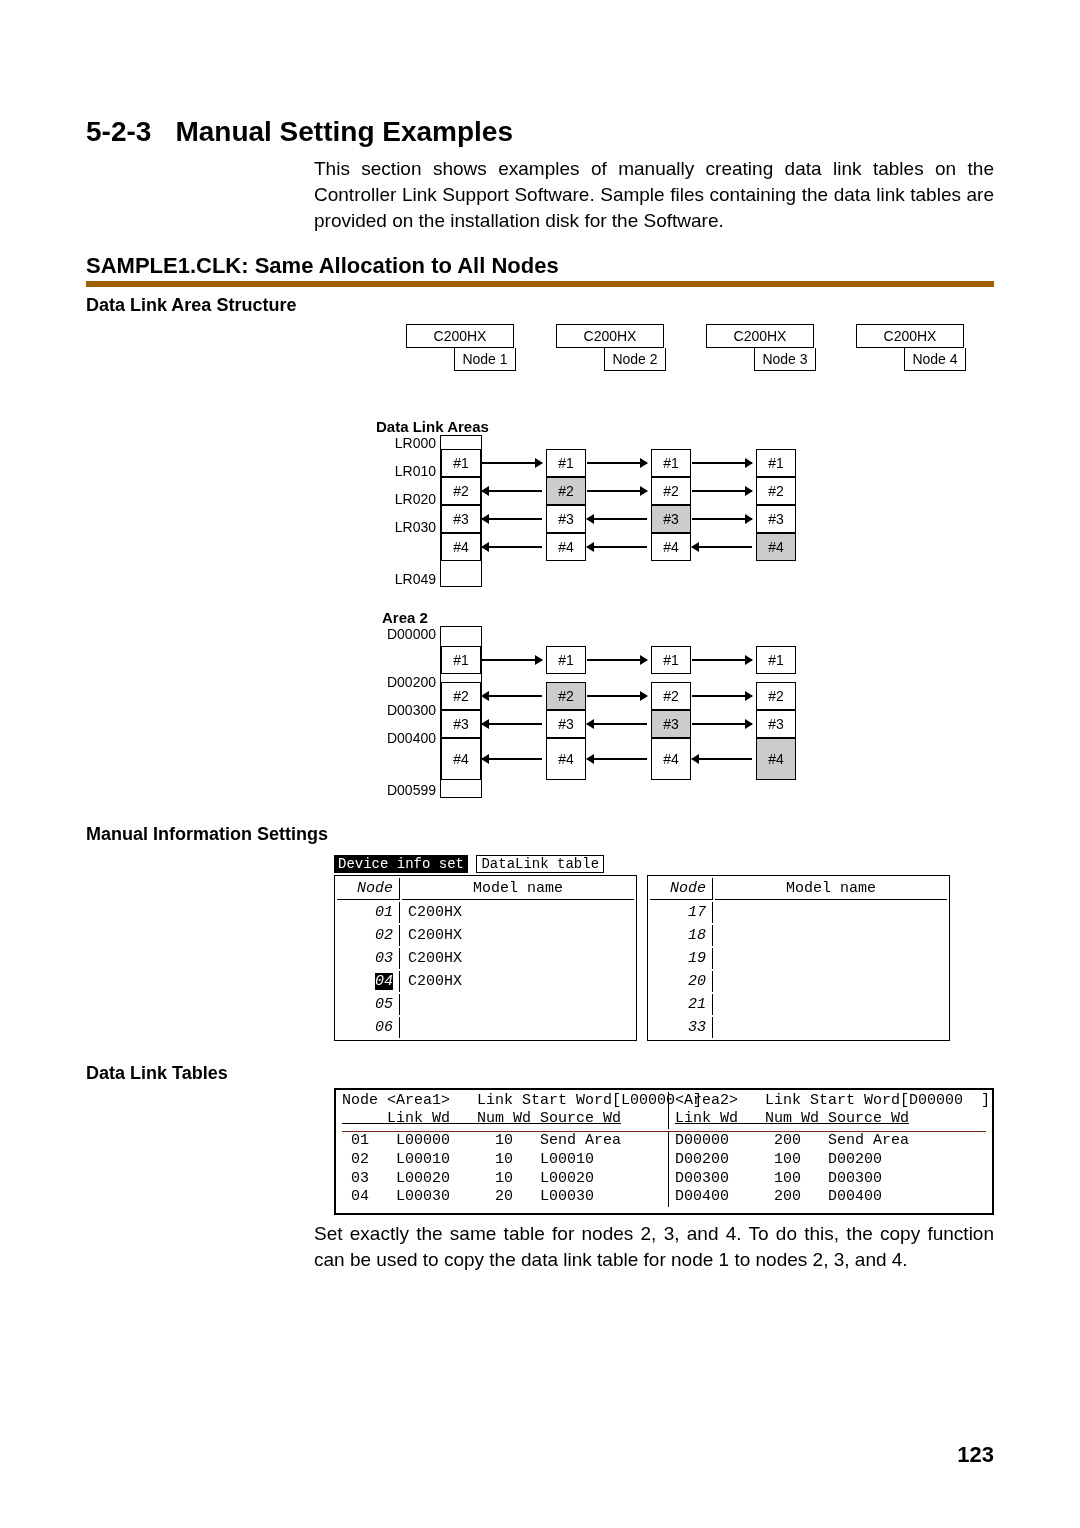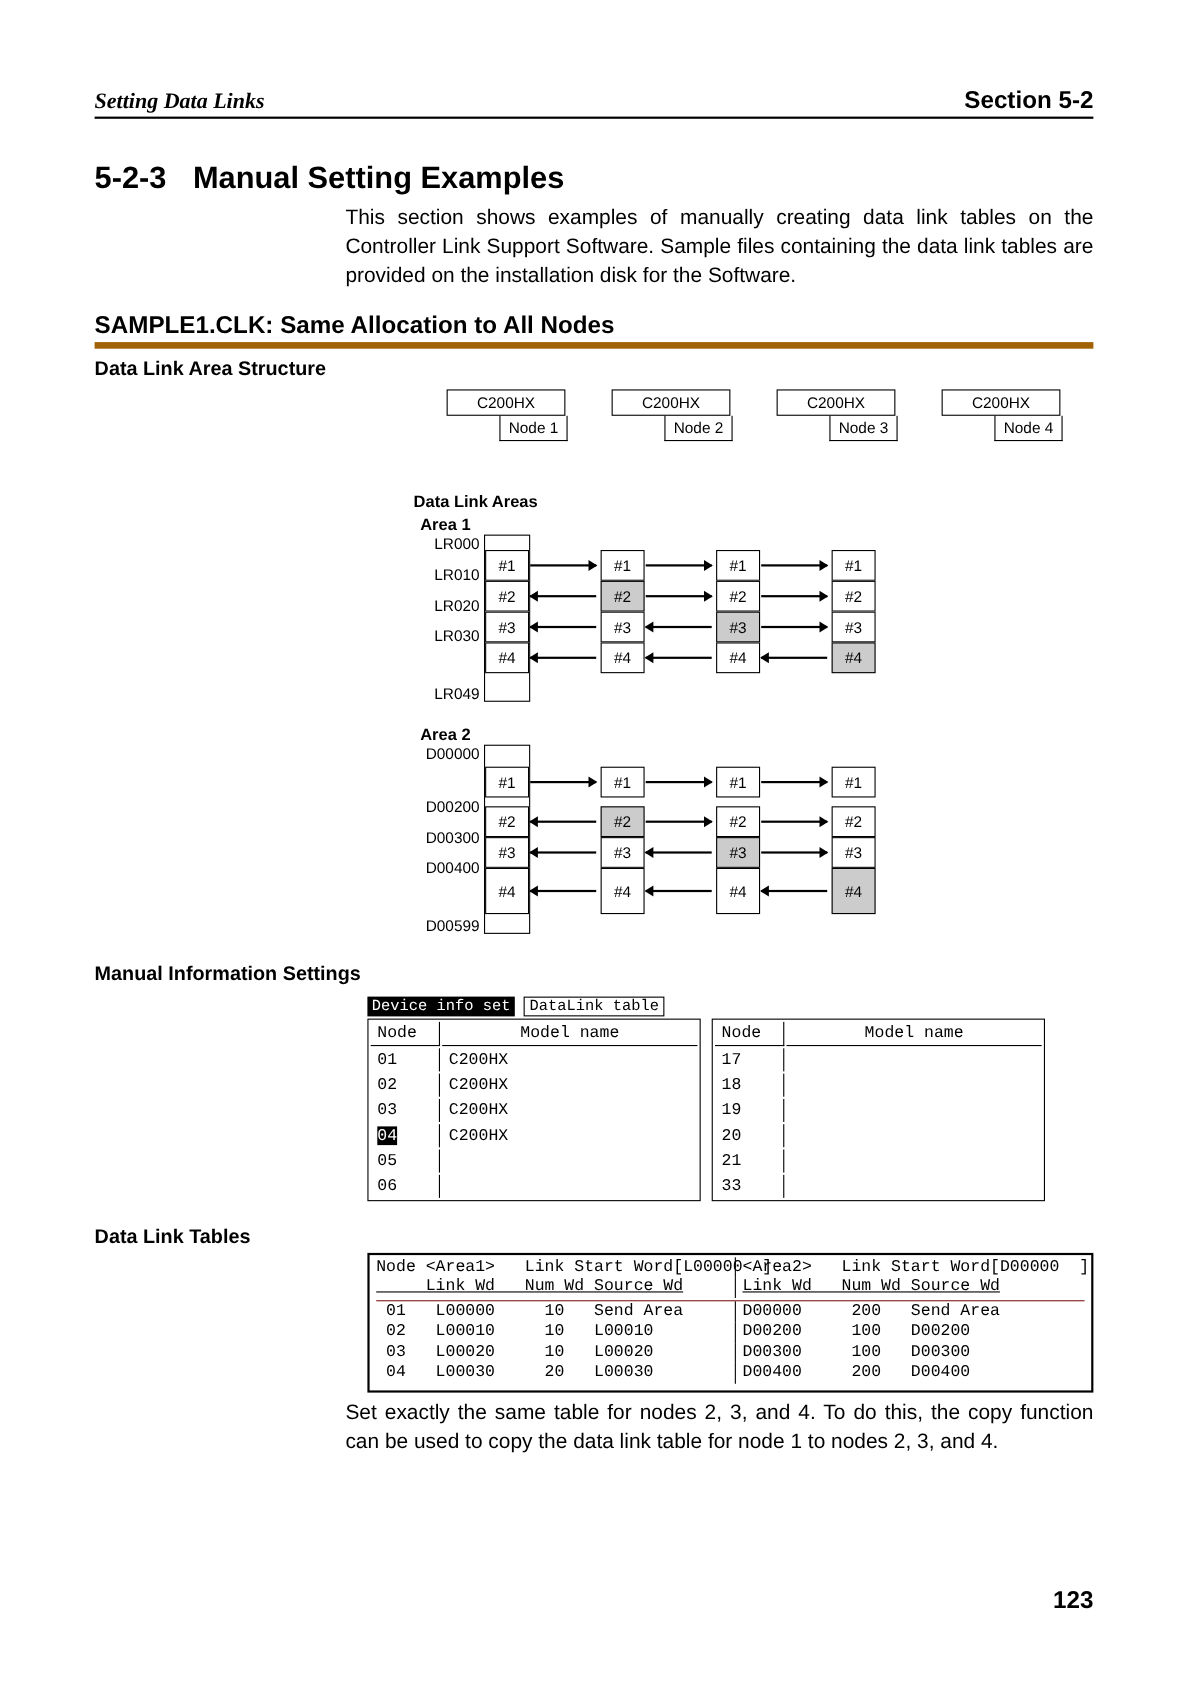--- a/index.html
+++ b/index.html
@@ -56,42 +56,38 @@
 
   
   .dev-panel-wrap { margin-top:10px; }
   .dev-tabs { text-align:left; font-family:"Courier New",monospace; font-size:14px; }
   .tab-dark { background:#000; color:#fff; padding:1px 4px; display:inline-block; }
   .tab-light { background:#fff; color:#000; border:1px solid #000; padding:0 4px; display:inline-block; }
   .dev-tables { display:flex; gap:10px; font-family:"Courier New",monospace; font-size:15px; margin-top:2px; }
   .dev-tbl { border:1px solid #000; }
   .dev-tbl th, .dev-tbl td { padding:2px 6px; font-weight:normal; text-align:left; vertical-align:top; }
   .dev-tbl thead th { border-bottom:1px solid #000; text-align:center; }
-  .dev-tbl .col-node { border-right:1px solid #000; text-align:left; width:50px; }
+  .dev-tbl .col-node { border-right:1px solid #000; text-align:right; width:50px;font-style:italic; }
   .dev-tbl .col-mn { width:220px; }
   .inv { background:#000; color:#fff; }
 
   
   .dlt { font-family:"Courier New",monospace; font-size:15px; line-height:1.25; margin-top:4px; }
   .dlt-top1 { text-align:right; }
   .dlt-grid { border:2px solid #000; padding:2px 6px 6px 6px; margin-top:2px; }
   .dlt-row { display:flex; }
   .dlt-c { white-space:pre; }
   .vdiv { border-left:1px solid #000; margin:0 6px; }
 
   .pagenum { position:absolute; right:86px; bottom:60px; font-weight:bold; font-size:22px; }
 </style>
 </head>
 <body>
 
 <div class="page">
-  <div class="hdr">
-    <span class="hdr-left">Setting Data Links</span>
-    <span class="hdr-right">Section 5-2</span>
-  </div>
 
   <div class="sec-head">
     <span class="h-num">5-2-3</span><span class="h-ttl">Manual Setting Examples</span>
   </div>
 
   <p class="body-p">This section shows examples of manually creating data link tables on the Controller Link Support Software. Sample files containing the data link tables are provided on the installation disk for the Software.</p>
 
   <div class="h2">SAMPLE1.CLK: Same Allocation to All Nodes</div>
   <div class="h3">Data Link Area Structure</div>
 
@@ -110,21 +106,20 @@
     </div>
     <div class="unit" style="left:470px;">
       <div class="unit-top">C200HX</div>
       <div class="unit-bot">Node 4</div>
     </div>
   </div>
 
   <div class="dla-wrap">
     <div class="h4">Data Link Areas</div>
 
-    <div class="area-lbl">Area 1</div>
     <div class="area-block" style="height:160px;">
       <div class="lr-col">
         <div style="top:0">LR000</div>
         <div style="top:28px">LR010</div>
         <div style="top:56px">LR020</div>
         <div style="top:84px">LR030</div>
         <div style="top:136px">LR049</div>
       </div>
       <div class="bigbox" style="left:64px; top:0; width:40px; height:150px;"></div>
 

